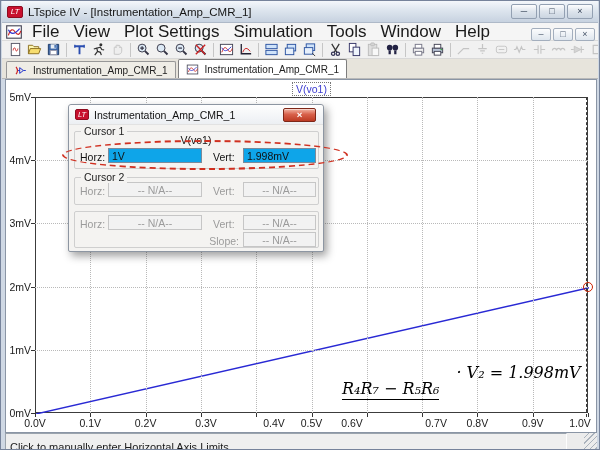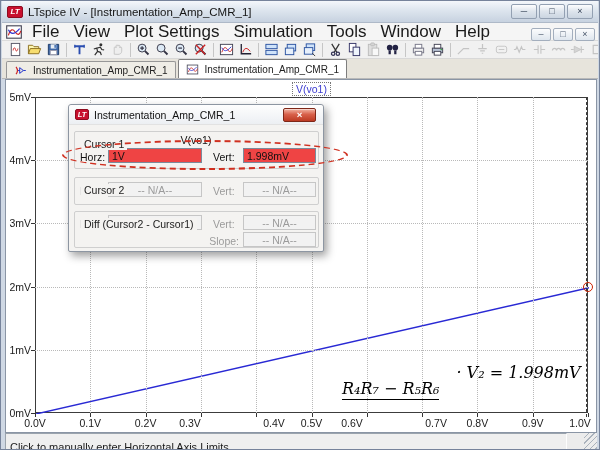--- a/index.html
+++ b/index.html
@@ -7,21 +7,21 @@
   .window{
     position:relative;width:600px;height:450px;margin:0 auto;
     background:#cfd8e4;border:1px solid #76839b;
     font-family:"Liberation Sans",sans-serif;overflow:hidden;
   }
   
   .titlebar{position:absolute;left:1px;top:0;right:1px;height:22px;
     background:linear-gradient(#f4f7fb,#dde5ee 45%,#c7d2e0);
     display:flex;align-items:center;padding:0 5px;gap:5px;border-bottom:1px solid #aeb9c8;}
   .lt-logo{display:inline-flex;align-items:center;justify-content:center;
-    background:#c8102e;color:#fff;font-style:italic;font-weight:bold;
+    background:#c8102e;color:#fff;font-style:italic;font-weight:normal;
     border:1px solid #8e0c20;border-radius:2px;}
   .lt-logo.tb{width:16px;height:12px;font-size:8px;}
   .lt-logo.dlg{width:14px;height:11px;font-size:7.5px;}
   .title-text{font-size:11.5px;color:#151515;flex:1;white-space:nowrap;overflow:hidden;}
   .win-buttons{display:flex;gap:2px;}
   .win-btn{width:26px;height:15px;display:inline-flex;align-items:center;justify-content:center;
     background:linear-gradient(#fdfdfe,#dde4ec 50%,#cbd5e1);border:1px solid #93a0b2;border-radius:2px;
     font-size:9px;color:#39465a;line-height:1;}
   
   .menubar{position:absolute;left:1px;top:22px;right:1px;height:18px;background:#f5f5f5;
@@ -75,25 +75,25 @@
     border:1px solid #8d96a2;border-radius:3px 3px 2px 2px;box-shadow:3px 4px 9px rgba(0,0,0,.38);z-index:5;}
   .dlg-title{position:absolute;left:0;top:0;right:0;height:20px;
     background:linear-gradient(#fefefe,#eceff3);border-bottom:1px solid #e2e2e2;
     display:flex;align-items:center;gap:5px;padding:0 6px;border-radius:3px 3px 0 0;}
   .dlg-title-text{font-size:10.5px;color:#111;flex:1;white-space:nowrap;}
   .dlg-close{position:absolute;right:7px;top:3px;width:33px;height:14px;
     background:linear-gradient(#f2b5a5,#d8604a 45%,#bc3a23);border:1px solid #7e2718;border-radius:2px;
     color:#fff;font-size:9.5px;font-weight:bold;display:flex;align-items:center;justify-content:center;
     box-shadow:inset 0 1px 0 rgba(255,255,255,.45);line-height:1;}
   .dialog .grp{position:absolute;border:1px solid #cfcfcf;border-radius:2px;}
-  .dialog .legend{position:absolute;font-size:10.5px;color:#222;background:#f4f3f1;padding:0 3px;z-index:1;margin-top:13px;}
+  .dialog .legend{position:absolute;font-size:10.5px;color:#222;background:#f4f3f1;padding:0 3px;z-index:1;}
   .dialog .dlg-trace{position:absolute;left:0;right:0;text-align:center;font-size:10.5px;color:#111;}
   .dialog .flabel{position:absolute;font-size:10.5px;color:#111;}
   .dialog .flabel.gray, .dialog .legend.graylbl{color:#9b9b9b;}
-  .dialog .field{position:absolute;height:15px;background:#ef4444;border:1px solid #7b8a9a;
+  .dialog .field{position:absolute;height:15px;background:#0ea5e9;border:1px solid #7b8a9a;
     font-size:10.5px;color:#111;display:flex;align-items:center;padding-left:3px;}
   .dialog .field.gray{background:#f2f2f2;border-color:#c6c6c6;color:#9b9b9b;justify-content:center;padding-left:0;}
   .red-ellipse{position:absolute;left:56px;top:60px;width:286px;height:30px;
     border:2px dashed #d03020;border-radius:50%;z-index:6;}
   
   .statusbar{position:absolute;left:4px;top:432px;width:592px;height:28px;background:#ececec;
     display:flex;align-items:stretch;gap:17px;}
   .status-text{flex:1;font-size:11px;color:#1a1a1a;border:1px solid;border-color:#9aa3ad #fdfdfd #fdfdfd #9aa3ad;
     padding:0 4px;display:flex;align-items:center;white-space:nowrap;overflow:hidden;background:#efefef;}
   .grip{width:13px;background:repeating-linear-gradient(135deg,transparent 0 3px,#aab2bc 3px 4px);}
@@ -374,21 +374,20 @@
       <span class="field" style="left:174px;top:43px;width:73px;">1.998mV</span>
 
       <div class="grp" style="left:5px;top:72px;width:245px;height:28px;"></div>
       <span class="legend" style="left:12px;top:66px;">Cursor 2</span>
       <span class="flabel gray" style="left:11px;top:80px;">Horz:</span>
       <span class="field gray" style="left:39px;top:77px;width:94px;">-- N/A--</span>
       <span class="flabel gray" style="left:144px;top:80px;">Vert:</span>
       <span class="field gray" style="left:174px;top:77px;width:73px;">-- N/A--</span>
 
       <div class="grp" style="left:5px;top:106px;width:245px;height:37px;"></div>
-      <span class="legend" style="left:12px;top:100px;">Diff (Cursor2 - Cursor1)</span>
       <span class="flabel gray" style="left:11px;top:113px;">Horz:</span>
       <span class="field gray" style="left:39px;top:110px;width:94px;">-- N/A--</span>
       <span class="flabel gray" style="left:144px;top:113px;">Vert:</span>
       <span class="field gray" style="left:174px;top:110px;width:73px;">-- N/A--</span>
       <span class="flabel gray" style="left:132px;top:130px;width:38px;text-align:right;">Slope:</span>
       <span class="field gray" style="left:174px;top:127px;width:73px;">-- N/A--</span>
     </div>
 
     <div class="red-ellipse" style="border-color: rgb(208, 48, 32);"></div>
   <div class="tick-l" style="top: 333px; left: 25px;"></div>
@@ -410,21 +409,21 @@
       <div class="tick-b" style="left: 29px; top: 333px;"></div>
       <div class="xlab" style="left: 13px;">0.0V</div>
       <div class="grid-v" style="left: 84.3px; top: 17px; height: 316px;"></div>
       <div class="tick-b" style="left: 84.3px; top: 333px;"></div>
       <div class="xlab" style="left: 68.3px;">0.1V</div>
       <div class="grid-v" style="left: 139.6px; top: 17px; height: 316px;"></div>
       <div class="tick-b" style="left: 139.6px; top: 333px;"></div>
       <div class="xlab" style="left: 123.6px;">0.2V</div>
       <div class="grid-v" style="left: 194.9px; top: 17px; height: 316px;"></div>
       <div class="tick-b" style="left: 194.9px; top: 333px;"></div>
-      <div class="xlab" style="left: 168px;">0.3V</div>
+      <div class="xlab" style="left: 184px;">0.3V</div>
       <div class="grid-v" style="left: 250.2px; top: 17px; height: 316px;"></div>
       <div class="tick-b" style="left: 250.2px; top: 333px;"></div>
       <div class="xlab" style="left: 252px;">0.4V</div>
       <div class="grid-v" style="left: 305.5px; top: 17px; height: 316px;"></div>
       <div class="tick-b" style="left: 305.5px; top: 333px;"></div>
       <div class="xlab" style="left: 289.5px;">0.5V</div>
       <div class="grid-v" style="left: 360.8px; top: 17px; height: 316px;"></div>
       <div class="tick-b" style="left: 360.8px; top: 333px;"></div>
       <div class="xlab" style="left: 330px;">0.6V</div>
       <div class="grid-v" style="left: 416.1px; top: 17px; height: 316px;"></div>

